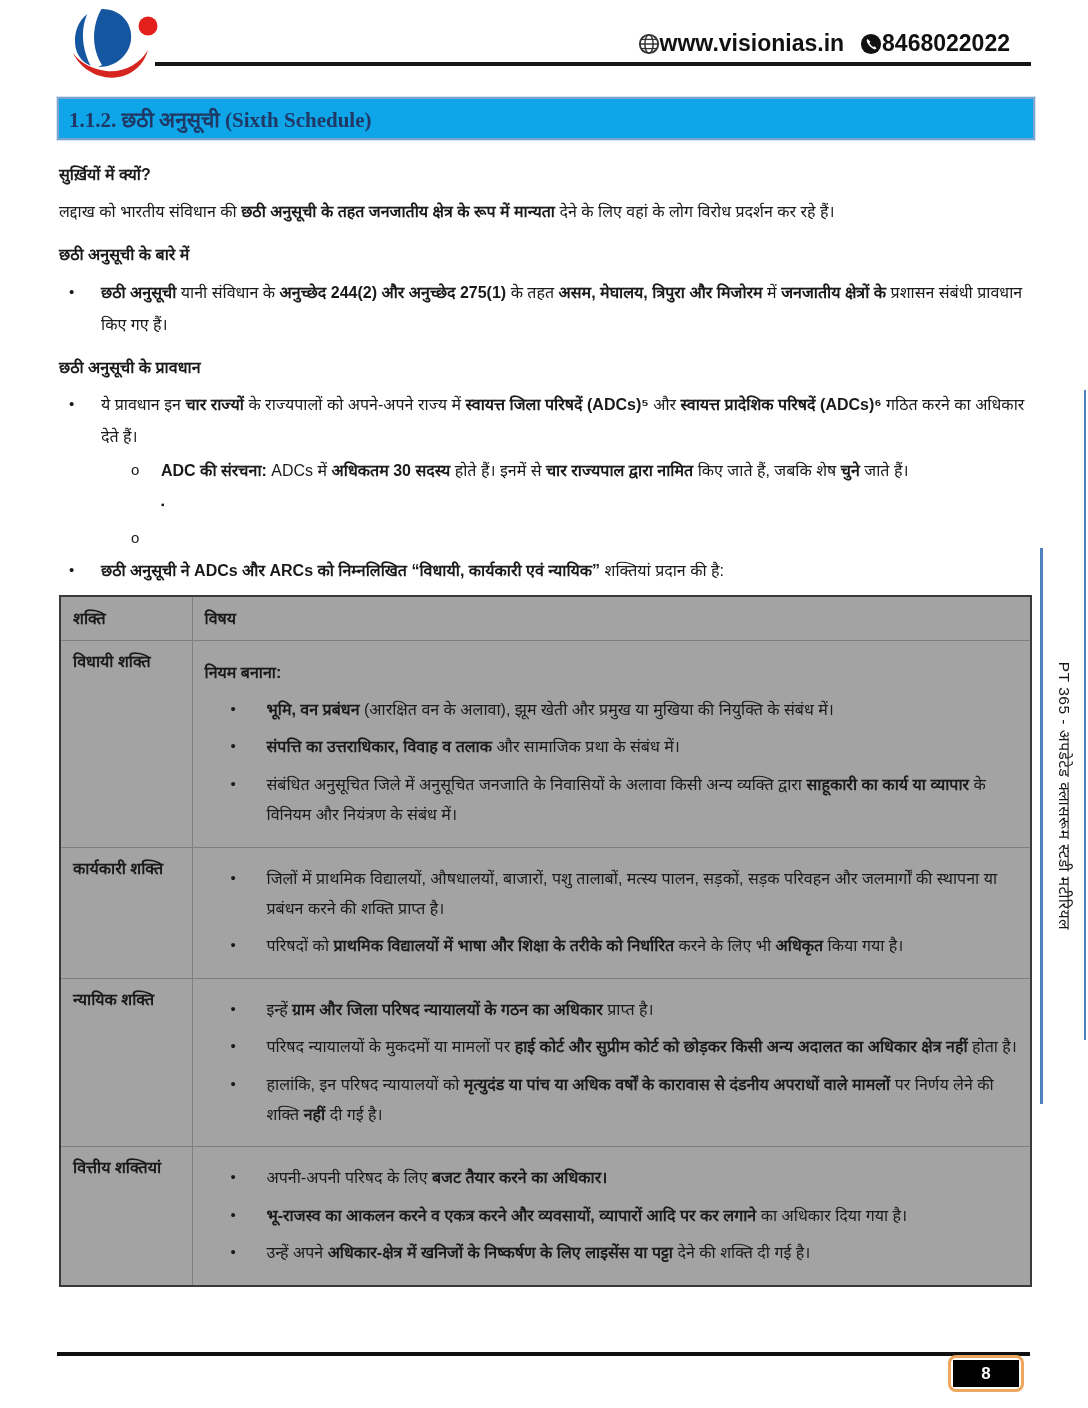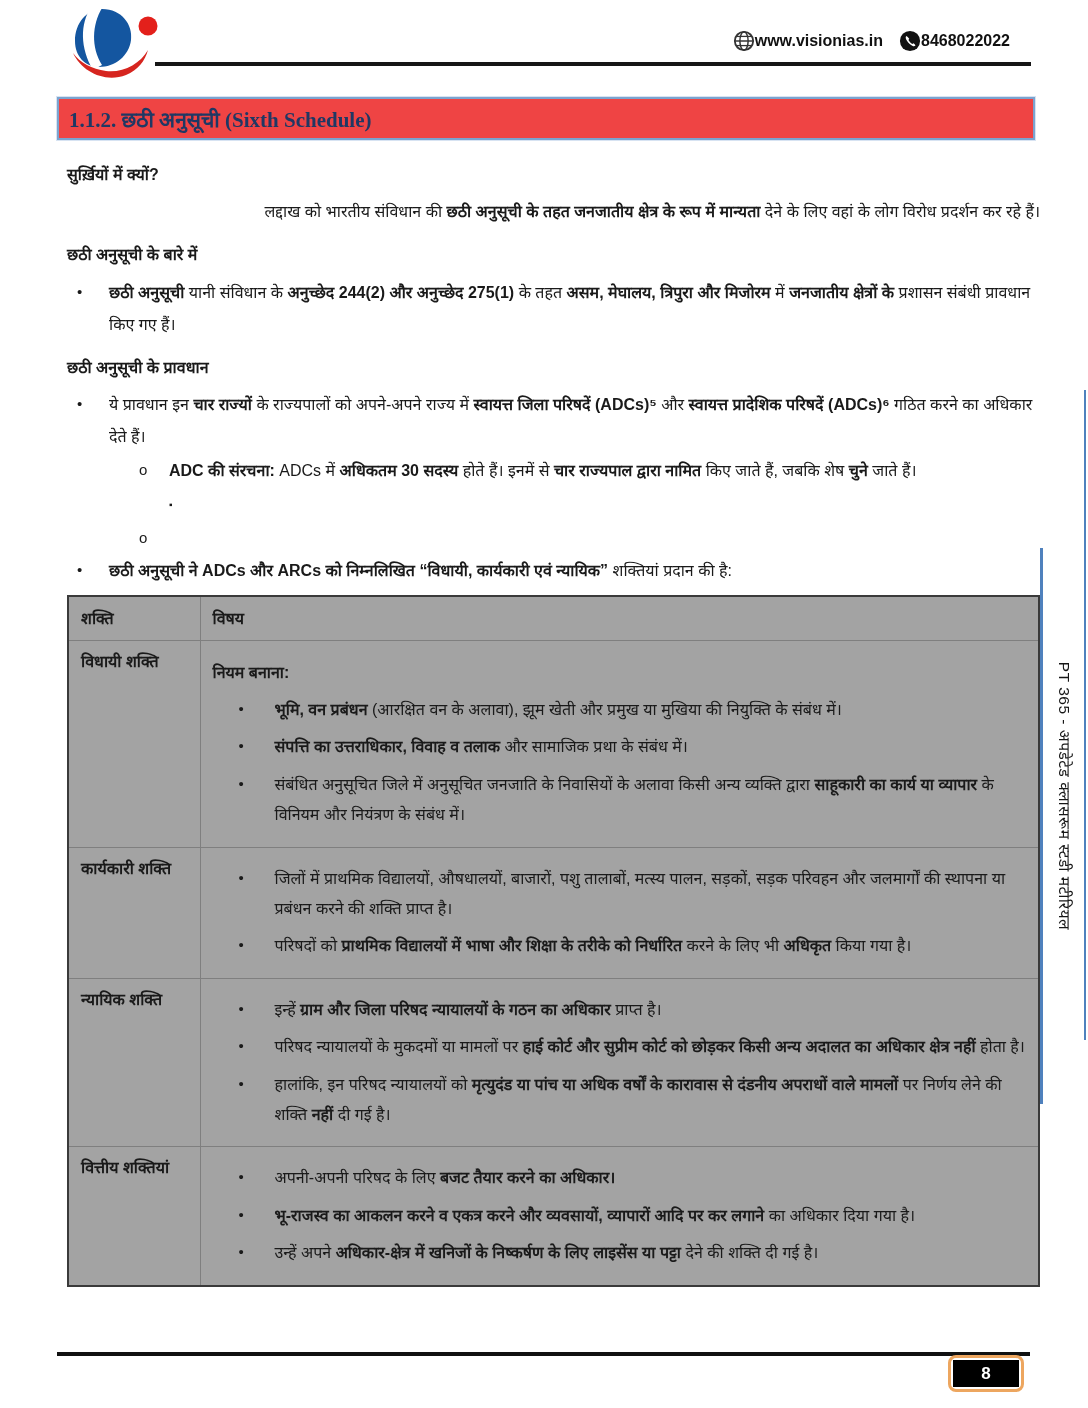--- a/index.html
+++ b/index.html
@@ -5,35 +5,35 @@
   * { margin:0; padding:0; box-sizing:border-box; }
   html,body { background:#ffffff; }
   .page {
     position:relative; width:1088px; height:1408px; background:#fff;
     font-family:"Liberation Sans", sans-serif; color:#1a1a1a; overflow:hidden;
   }
   
   .logo { position:absolute; left:60px; top:6px; }
   .header-right {
     position:absolute; top:30px; right:78px; display:flex; align-items:center; 
-    font-size:16px; font-weight:bold; color:#111;text-align:center;
+    font-size:23px; font-weight:bold; color:#111;text-align:center;
   }
   .hdr-icon { display:inline-flex; width:22px; height:22px; }
   .header-rule { position:absolute; left:155px; right:57px; top:62px; height:4px; background:#161616; }
   
   .title-box {
     position:absolute; left:57px; top:97px; width:978px; height:43px;
-    border:2px solid #7ba3cf; box-shadow:0 0 0 1px #d7e3f2; background:#ef4444;
+    border:2px solid #7ba3cf; box-shadow:0 0 0 1px #d7e3f2; background:#0ea5e9;
     display:flex; align-items:center; padding:0 10px;
     font-family:"Liberation Serif", serif; font-weight:bold; font-size:21px; color:#1f3864;
   }
   
-  .main { position:absolute; left:67px; top:148px; width:973px; font-size:16px; }
+  .main { position:absolute; left:59px; top:148px; width:973px; font-size:16px; }
   .h-block { font-weight:bold; margin:12px 0 6px 0; line-height:1.9; }
-  .para { margin:4px 0 10px 0; line-height:2.0;text-align:right; }
+  .para { margin:4px 0 10px 0; line-height:2.0; }
   .bullet { display:flex; margin:2px 0; line-height:2.0; }
   .marker { flex:none; text-align:left; }
   .m1 { margin-left:10px; width:32px; font-size:15px; }
   .m2 { margin-left:72px; width:30px; font-size:15px; }
   .m3 { margin-left:102px; width:30px; font-size:10px; line-height:3.2; }
   .btext { flex:1; }
   .bold { font-weight:bold; }
   
   .powers-table {
     width:973px; border-collapse:collapse; background:#a3a3a3;

